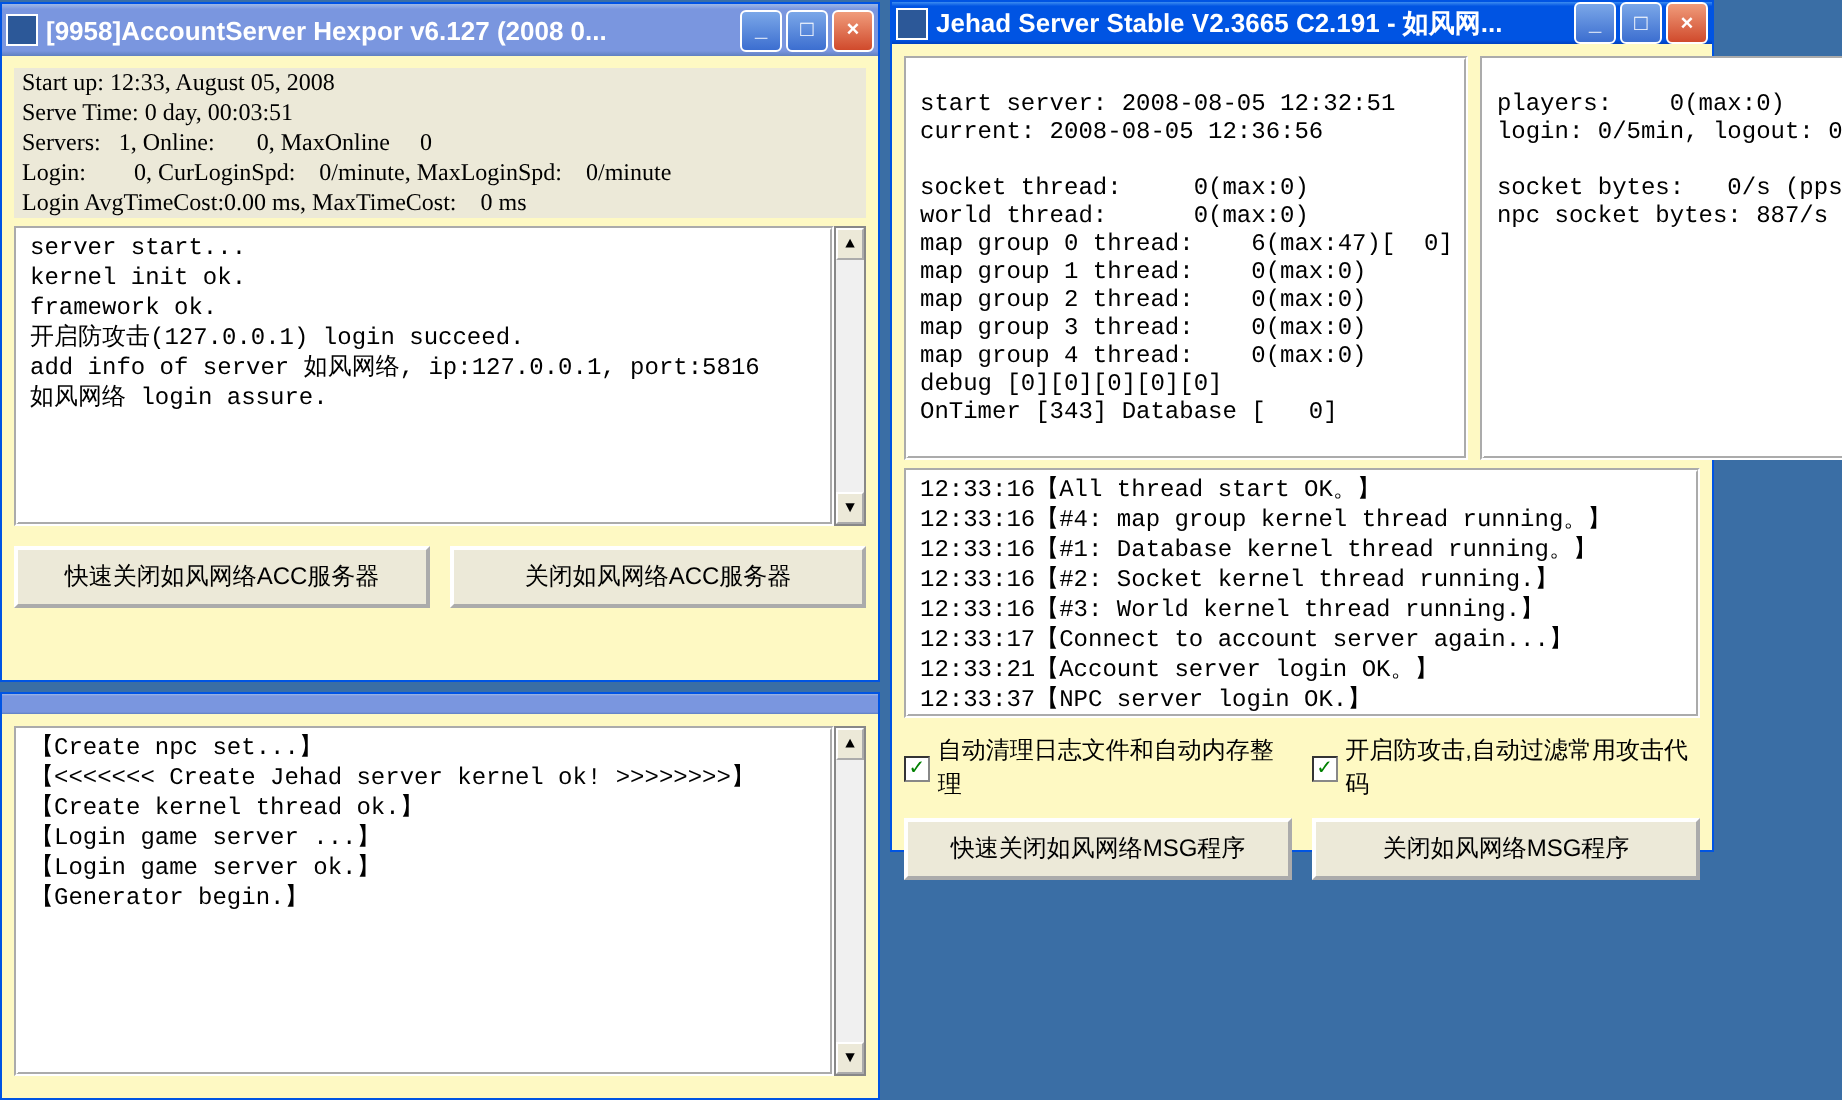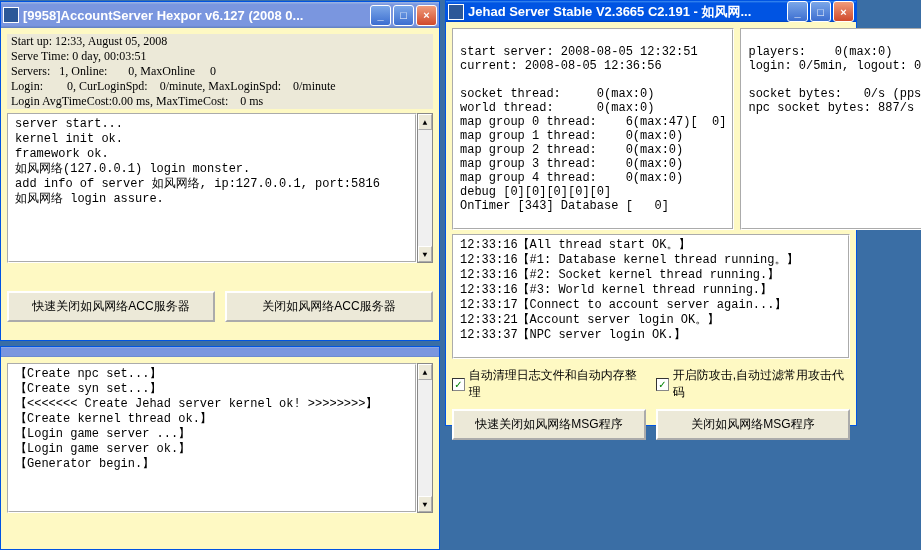--- a/index.html
+++ b/index.html
@@ -154,44 +154,43 @@
       <div class="infoline">Serve Time: 0 day, 00:03:51</div>
       <div class="infoline">Servers:   1, Online:       0, MaxOnline     0</div>
       <div class="infoline">Login:        0, CurLoginSpd:    0/minute, MaxLoginSpd:    0/minute</div>
       <div class="infoline">Login AvgTimeCost:0.00 ms, MaxTimeCost:    0 ms</div>
     </div>
     <div class="scrollwrap" style="height:150px;">
       <div class="panel">
         <div>server start...</div>
         <div>kernel init ok.</div>
         <div>framework ok.</div>
-        <div>如风网络(127.0.0.1) login monster.</div>
+        <div>开启防攻击(127.0.0.1) login succeed.</div>
         <div>add info of server 如风网络, ip:127.0.0.1, port:5816</div>
         <div>如风网络 login assure.</div>
       </div>
       <div class="scrollbar">
         <div class="sb-btn">▲</div>
         <div class="sb-track"></div>
         <div class="sb-btn">▼</div>
       </div>
     </div>
-    <div class="row" style="margin-top:24px;align-items:flex-end;">
+    <div class="row" style="margin-top:6px;align-items:flex-end;">
       <div class="btn">快速关闭如风网络ACC服务器</div>
       <div class="btn">关闭如风网络ACC服务器</div>
     </div>
   </div>
 </div>
 
 <div class="window" style="left:0; top:346px; width:440px; height:204px;">
   <div class="titlebar inactive" style="height:10px;"></div>
   <div class="client">
-    <div class="scrollwrap" style="height:150px;">
+    <div class="scrollwrap" style="height:175px;">
       <div class="panel">
         <div>【Create npc set...】</div>
-        <div>【Create syn set...】</div>
         <div>【&lt;&lt;&lt;&lt;&lt;&lt;&lt; Create Jehad server kernel ok! &gt;&gt;&gt;&gt;&gt;&gt;&gt;&gt;】</div>
         <div>【Create kernel thread ok.】</div>
         <div>【Login game server ...】</div>
         <div>【Login game server ok.】</div>
         <div>【Generator begin.】</div>
       </div>
       <div class="scrollbar">
         <div class="sb-btn">▲</div>
         <div class="sb-track"></div>
         <div class="sb-btn">▼</div>
@@ -225,20 +224,21 @@
 debug [0][0][0][0][0]
 OnTimer [343] Database [   0]</div>
       <div>players:    0(max:0)
 login: 0/5min, logout: 0/5min
 
 socket bytes:   0/s (pps: 0)
 npc socket bytes: 887/s (pps: 8)</div>
     </div>
     <div class="panel" style="height:125px;">
       <div>12:33:16【All thread start OK。】</div>
+      <div>12:33:16【#4: map group kernel thread running。】</div>
       <div>12:33:16【#1: Database kernel thread running。】</div>
       <div>12:33:16【#2: Socket kernel thread running.】</div>
       <div>12:33:16【#3: World kernel thread running.】</div>
       <div>12:33:17【Connect to account server again...】</div>
       <div>12:33:21【Account server login OK。】</div>
       <div>12:33:37【NPC server login OK.】</div>
     </div>
     <div class="row" style="margin-top:4px;">
       <div class="checkbox-row">
         <div class="checkbox">✓</div>

